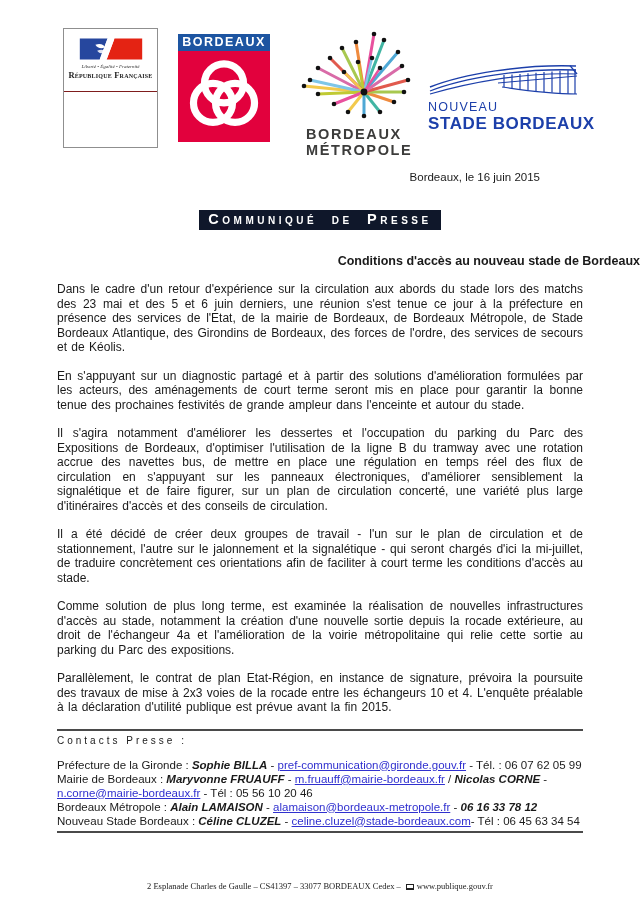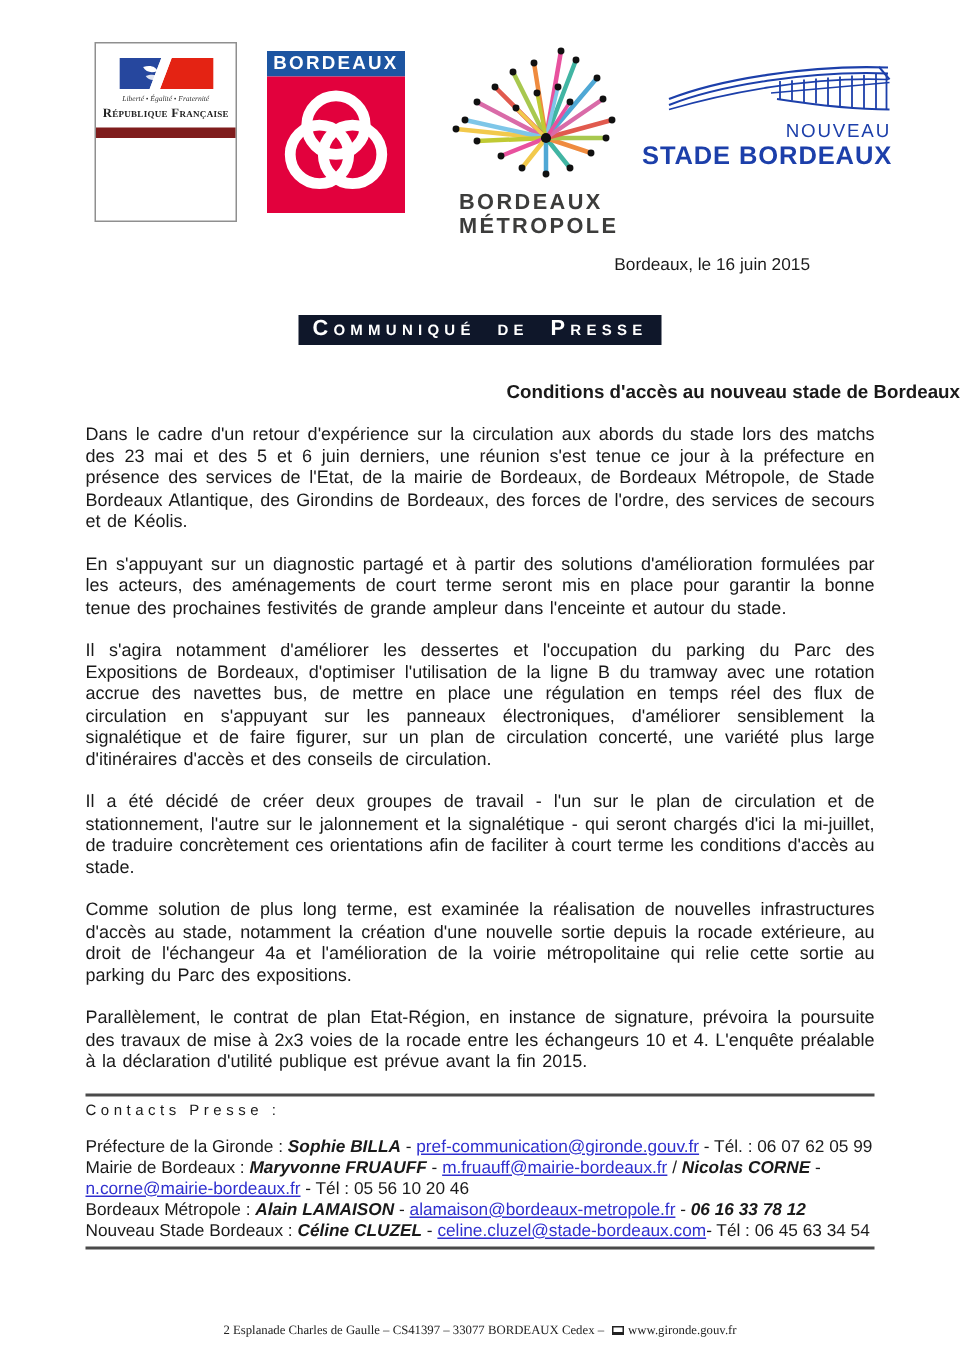--- a/index.html
+++ b/index.html
@@ -16,21 +16,21 @@
 
   
   .header { position: relative; height: 200px; }
 
   .prefet-box {
     position: absolute; left: 63px; top: 28px;
     width: 95px; height: 120px;
     border: 1px solid #8f8f8f; background: #fff;
   }
   .prefet-top {
-    height: 63px; border-bottom: 7px solid #7f1d1d;
+    height: 63px; border-bottom: 1px solid #7f1d1d;
     display: flex; flex-direction: column; align-items: center;
     padding-top: 7px;
   }
   .prefet-motto {
     font-family: "Liberation Serif", serif; font-style: italic;
     font-size: 5px; color: #333; margin-top: 2px; white-space: nowrap;
   }
   .prefet-republique {
     font-family: "Liberation Serif", serif; font-variant: small-caps;
     font-size: 8.5px; font-weight: bold; color: #222; letter-spacing: 0.2px;
@@ -55,21 +55,21 @@
   .bdx-body circle { fill: none; stroke: #fff; }
 
   .metropole-logo { position: absolute; left: 294px; top: 30px; width: 130px; }
   .metropole-text {
     margin-left: 12px; margin-top: -2px;
     font-weight: bold; font-size: 14.5px; letter-spacing: 1.6px;
     color: var(--metropole-gray, #3c3c3b); line-height: 16px; white-space: nowrap;
   }
   .metropole-logo svg .ray { stroke-linecap: round; }
 
-  .stade-logo { position: absolute; left: 428px; top: 40px; width: 166px; color: var(--stade-blue, #1c3faa); text-align: right; }
+  .stade-logo { position: absolute; left: 428px; top: 61px; width: 166px; color: var(--stade-blue, #1c3faa); }
   .stade-logo svg path, .stade-logo svg line { stroke: var(--stade-blue, #1c3faa); fill: none; }
   .stade-line1 { font-size: 12.5px; letter-spacing: 1.2px; margin-top: 1px; white-space: nowrap; }
   .stade-line2 { font-size: 17px; font-weight: bold; letter-spacing: 0.6px; white-space: nowrap; }
 
   .date-line {
     position: absolute; top: 171px; right: 100px;
     font-size: 11.5px; color: #1a1a1a;
   }
 
   
@@ -252,16 +252,16 @@
     <div class="contact-entries">
         <div class="contact-line"><span class="contact-plain">Préfecture de la Gironde : </span><span class="contact-name">Sophie BILLA</span><span class="contact-plain"> - </span><a href="#" class="email-link">pref-communication@gironde.gouv.fr</a><span class="contact-plain"> - Tél. : 06 07 62 05 99</span></div>
         <div class="contact-line"><span class="contact-plain">Mairie de Bordeaux : </span><span class="contact-name">Maryvonne FRUAUFF</span><span class="contact-plain"> - </span><a href="#" class="email-link">m.fruauff@mairie-bordeaux.fr</a><span class="contact-plain"> / </span><span class="contact-name">Nicolas CORNE</span><span class="contact-plain"> - </span><a href="#" class="email-link">n.corne@mairie-bordeaux.fr</a><span class="contact-plain"> - Tél : 05 56 10 20 46</span></div>
         <div class="contact-line"><span class="contact-plain">Bordeaux Métropole : </span><span class="contact-name">Alain LAMAISON</span><span class="contact-plain"> - </span><a href="#" class="email-link">alamaison@bordeaux-metropole.fr</a><span class="contact-plain"> - </span><span class="contact-name">06 16 33 78 12</span></div>
         <div class="contact-line"><span class="contact-plain">Nouveau Stade Bordeaux : </span><span class="contact-name">Céline CLUZEL</span><span class="contact-plain"> - </span><a href="#" class="email-link">celine.cluzel@stade-bordeaux.com</a><span class="contact-plain">-  Tél : 06 45 63 34 54</span></div>
       </div>
     <hr class="rule rule-bottom">
   </div>
 
   <div class="footer">
-    <span>2 Esplanade Charles de Gaulle  –  CS41397  –  33077 BORDEAUX Cedex  –</span><span class="website-icon"></span><span>www.gironde.gouv.fr</span>
+    <span>2 Esplanade Charles de Gaulle  –  CS41397  –  33077 BORDEAUX Cedex  –</span><span class="website-icon"></span><span>www.publique.gouv.fr</span>
   </div>
 
 </div>
 
 </body></html>

